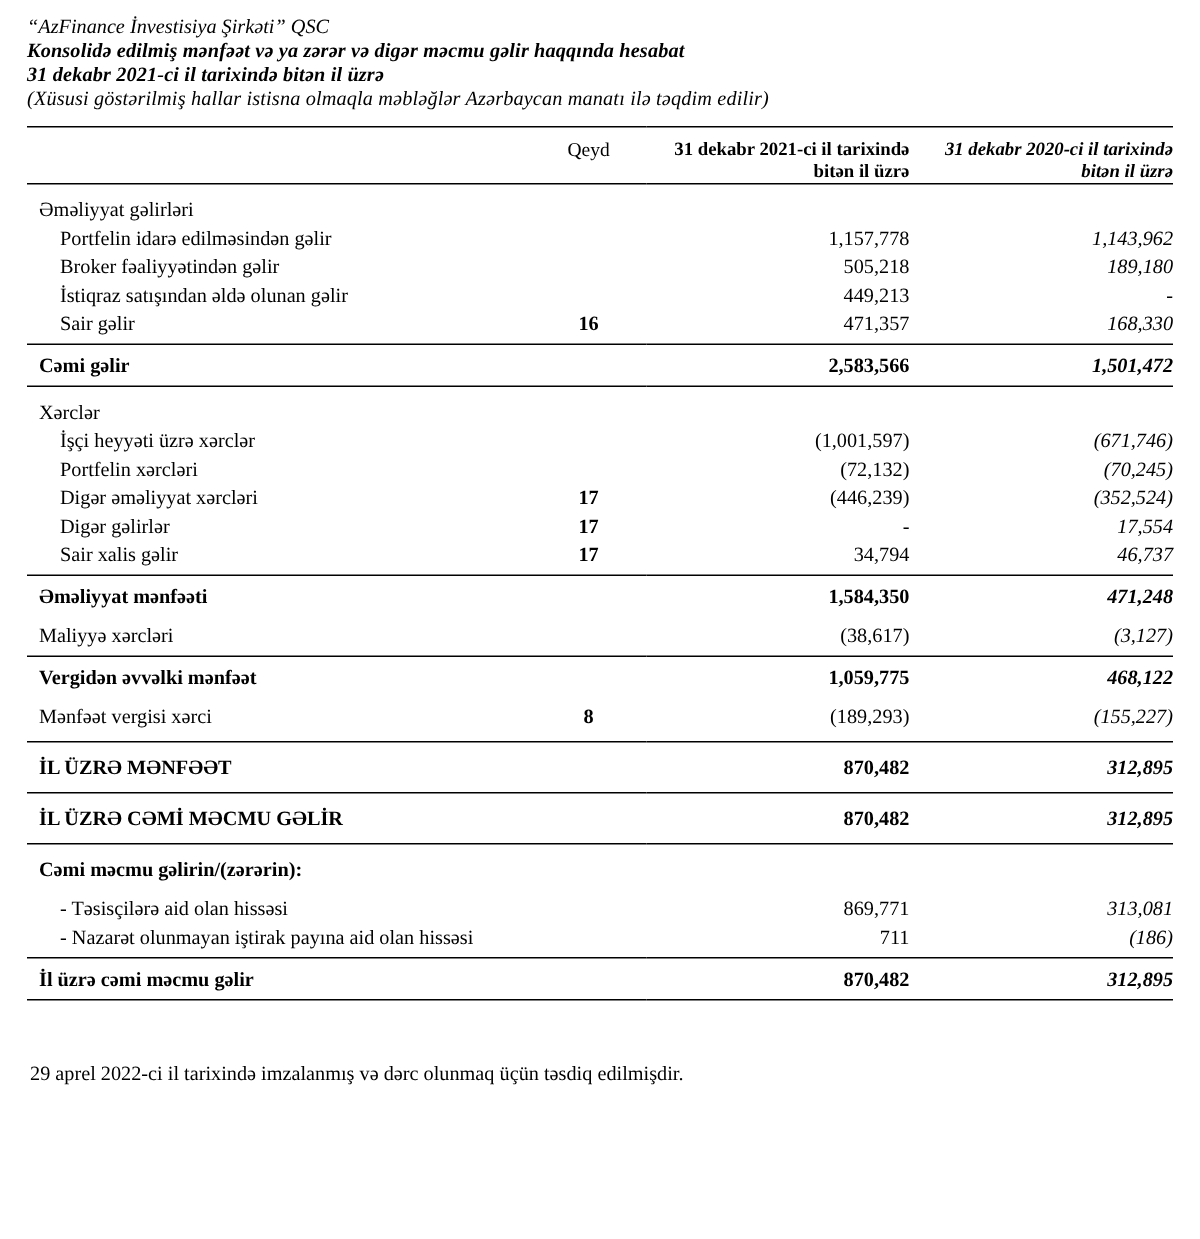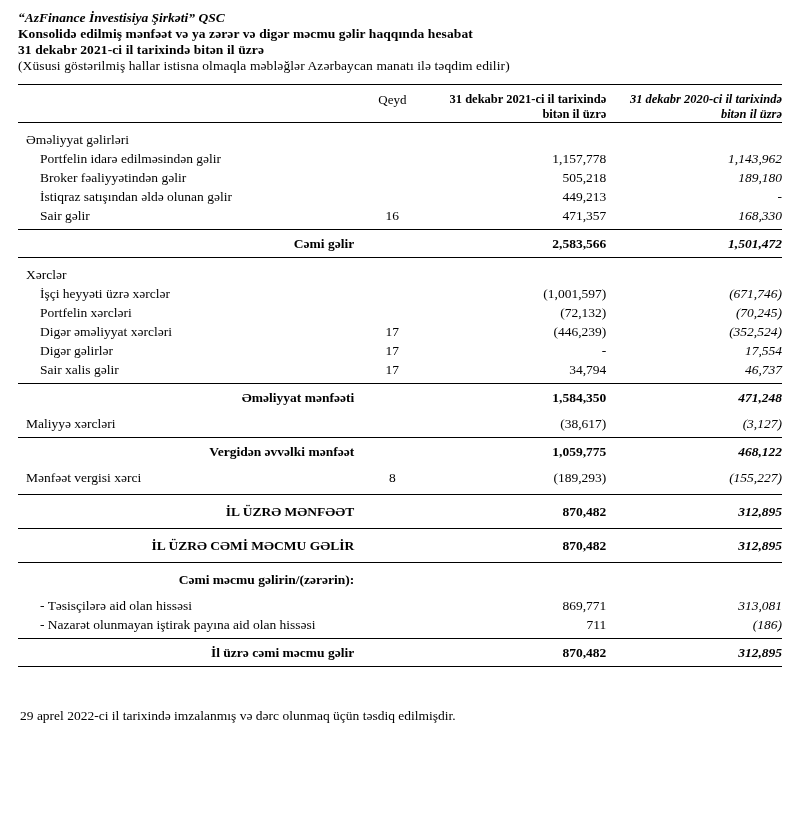--- a/index.html
+++ b/index.html
@@ -14,39 +14,40 @@
     color: #000000;
     position: relative;
     overflow: hidden;
   }
   .page {
     padding: 10px 18px 0 18px;
     box-sizing: border-box;
     width: 800px;
   }
   .hdr-line {
+    font-style: italic;
     font-size: 13.5px;
     line-height: 16px;
     letter-spacing: 0.1px;
   }
   .hdr-line.b { font-weight: bold; }
-  .hdr-title { font-weight: bold; font-style: italic; font-size: 13.5px; }
+  .hdr-title { font-weight: normal; font-style: italic; font-size: 13.5px; }
 
   table.fin {
     width: 100%;
     border-collapse: collapse;
     margin-top: 10px;
     font-size: 13.5px;
   }
   table.fin td, table.fin th {
     padding: 0;
     vertical-align: top;
   }
   .col-label { width: 44%; }
-  .col-note  { width: 10%; text-align: center; }
+  .col-note  { width: 10%; text-align: center; font-weight: bold; }
   .col-y1    { width: 23%; text-align: right; padding-right: 6px; }
   .col-y2    { width: 23%; text-align: right; padding-right: 2px; font-style: italic; }
 
   .hdr-row th {
     font-weight: bold;
     font-size: 12.5px;
     line-height: 15px;
     padding-bottom: 6px;
     vertical-align: bottom;
   }
@@ -58,21 +59,21 @@
   .rule-top td { border-top: 1.6px solid #000; height: 0; padding: 0; font-size: 0; line-height: 0; }
   .rule td { border-top: 1.1px solid #000; height: 0; padding: 0; font-size: 0; line-height: 0; }
   .rule-thick td { border-top: 1.6px solid #000; height: 0; padding: 0; font-size: 0; line-height: 0; }
 
   .spacer-sm td { height: 7px; font-size: 0; line-height: 0; }
   .spacer-xs td { height: 4px; font-size: 0; line-height: 0; }
 
   .row td { line-height: 19px; }
   .row .col-label { padding-left: 8px; }
   .row.indent .col-label { padding-left: 22px; }
-  .row.bold td { font-weight: bold; text-align: right; }
+  .row.bold td { font-weight: bold; }
   .row.section .col-label { padding-left: 8px; }
 
   .footnote {
     margin-top: 40px;
     padding-left: 2px;
     font-size: 13.5px;
     line-height: 18px;
   }
   .wrap2 { line-height: 19px; }
 </style>

